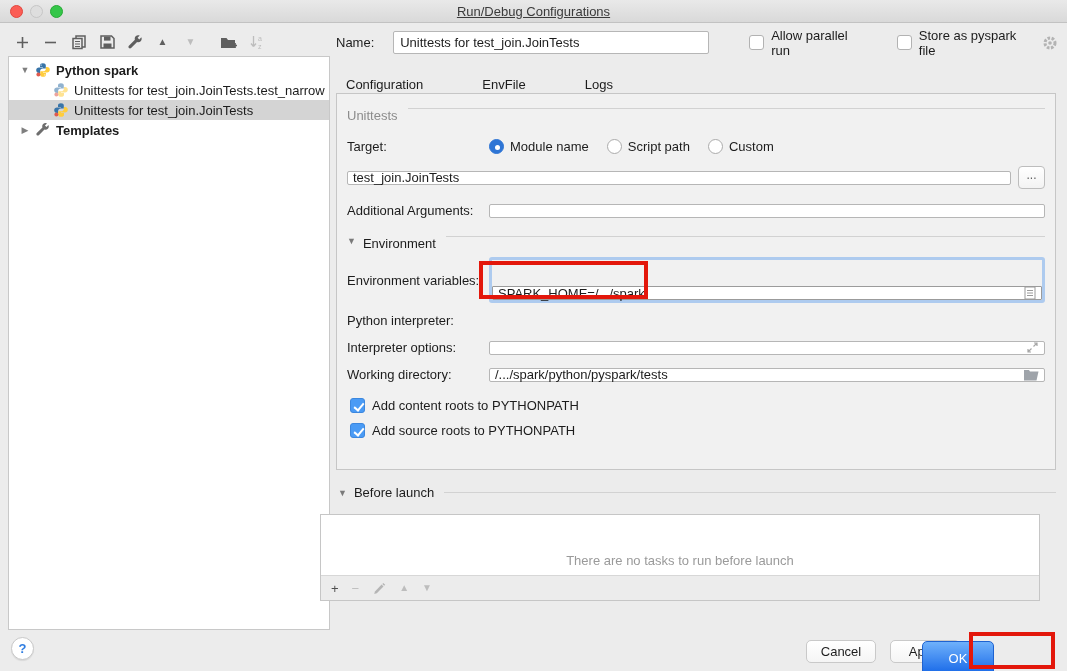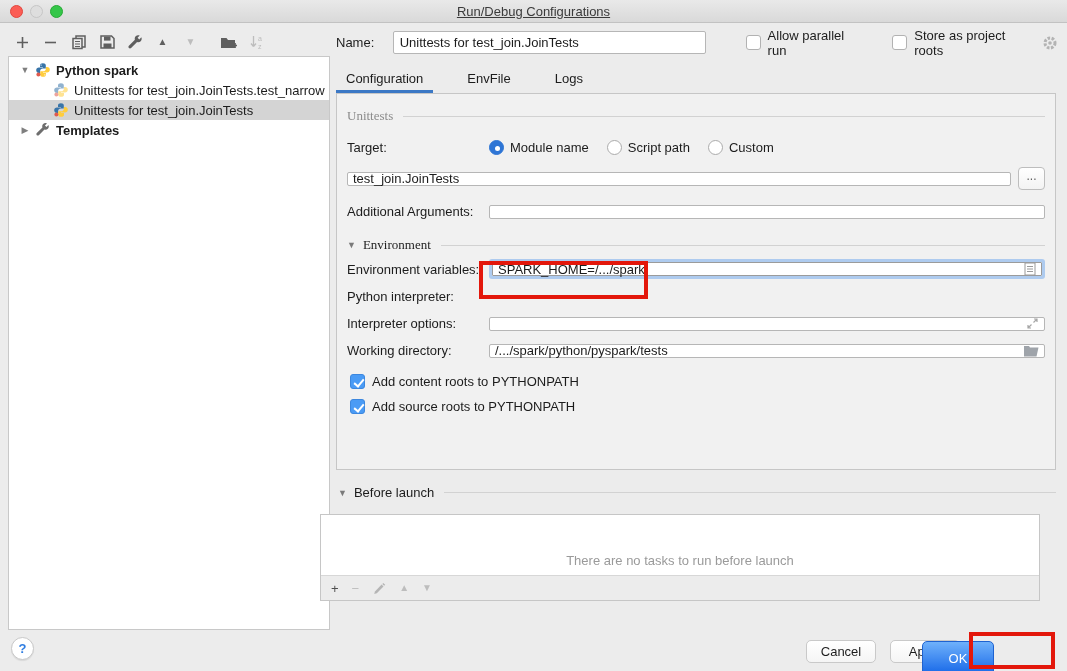--- a/index.html
+++ b/index.html
@@ -53,31 +53,31 @@
   .cb.checked { background:#4a9bf5; border-color:#3c87de; }
   .cb.checked::after {
     content:""; position:absolute; left:4.5px; top:1.5px; width:4px; height:8px;
     border:solid #fff; border-width:0 2px 2px 0; transform:rotate(40deg);
   }
   .cb-lab { margin-left:7px; }
   .hdr-cb1 { margin-left:40px; } .hdr-cb2 { margin-left:28px; }
   .gear { margin-left:7px; }
 
   
-  .tabs { position:absolute; left:336px; top:66px; display:flex; height:27px; }
+  .tabs { position:absolute; left:336px; top:72px; display:flex; height:27px;gap:15px; }
   .tab { padding:5px 10px 0 10px; cursor:default; }
   .tab.active { border-bottom:3px solid #3b78c5; }
   .tab + .tab { margin-left:24px; }
 
   
   .config-box {
     position:absolute; left:336px; top:93px; width:720px; height:377px;
     background:#f1f1f1; border:1px solid #c6c6c6; padding:0 10px;
   }
-  .sec-head { display:flex; align-items:center; color:#8c8c8c;font-family:Liberation Serif, serif; }
+  .sec-head { display:flex; align-items:flex-start; color:#8c8c8c; }
   .sec-head .rule { flex:1; height:1px; background:#d2d2d2; margin-left:10px; }
   .sec-head .arrow { color:#7a7a7a; font-size:9px; margin-right:7px; }
   .frow { display:flex; align-items:center; }
   .flabel { width:142px; flex:0 0 auto; color:#1c1c1c; }
   .field {
     flex:1; height:14px; background:#fff; border:1px solid #b6b6b6; border-radius:2px;
     display:flex; align-items:center; padding:0 5px; min-width:0;
   }
   .field input {
     flex:1; border:none; outline:none; background:transparent; min-width:0;
@@ -91,21 +91,21 @@
   .radio.selected::after { content:""; position:absolute; left:5px; top:5px; width:5px; height:5px; border-radius:50%; background:#fff; }
   .rad-lab { margin-left:6px; margin-right:18px; }
 
   .browse-btn {
     width:27px; height:23px; margin-left:7px; background:linear-gradient(180deg,#ffffff,#f3f3f3);
     border:1px solid #bdbdbd; border-radius:4px; font:12px "Liberation Sans",sans-serif;
     color:#5e5e5e; display:flex; align-items:center; justify-content:center; line-height:8px; padding-bottom:6px;
   }
 
   .focus-ring { flex:1; border:3px solid #aecbef; border-radius:3px; min-width:0; display:flex; }
-  .focus-ring .field { border-color:#9b9b9b; border-radius:1px; }
+  .focus-ring .field { border-color:#9b9b9b; border-radius:1px;margin-top:26px; }
 
   .interp-field { padding-right:0; overflow:hidden; }
   .interp-path { color:#9a9a9a; font-size:12px; margin-left:5px; white-space:nowrap; overflow:hidden; }
   .spacer { flex:1; }
   .stepper {
     width:20px; height:23px; margin-left:4px; flex:0 0 auto; align-self:stretch;
     background:linear-gradient(180deg,#63aaf9,#1d6ae9); border-radius:0 2px 2px 0;
     display:flex; flex-direction:column; align-items:center; justify-content:center; gap:1px;
   }
   .cb-row { display:flex; align-items:center; padding-left:3px; }
@@ -256,21 +256,21 @@
     <b>Templates</b>
   </div>
 </div>
 
 <div class="name-row">
   <span class="name-label">Name:</span>
   <input class="name-input" value="Unittests for test_join.JoinTests" style="">
   <span class="cb hdr-cb1"></span>
   <span class="cb-lab">Allow parallel run</span>
   <span class="cb hdr-cb2"></span>
-  <span class="cb-lab">Store as project roots</span>
+  <span class="cb-lab">Store as pyspark file</span>
   <span class="gear">
     <svg width="16" height="16">
         <circle cx="8" cy="8" r="5" fill="none" stroke="#b3b3b3" stroke-width="3" stroke-dasharray="2.6 1.5"></circle>
         <circle cx="8" cy="8" r="1.8" fill="#b3b3b3"></circle>
       </svg>
   </span>
 </div>
 
 <div class="tabs">
   <div class="tab active">Configuration</div>

